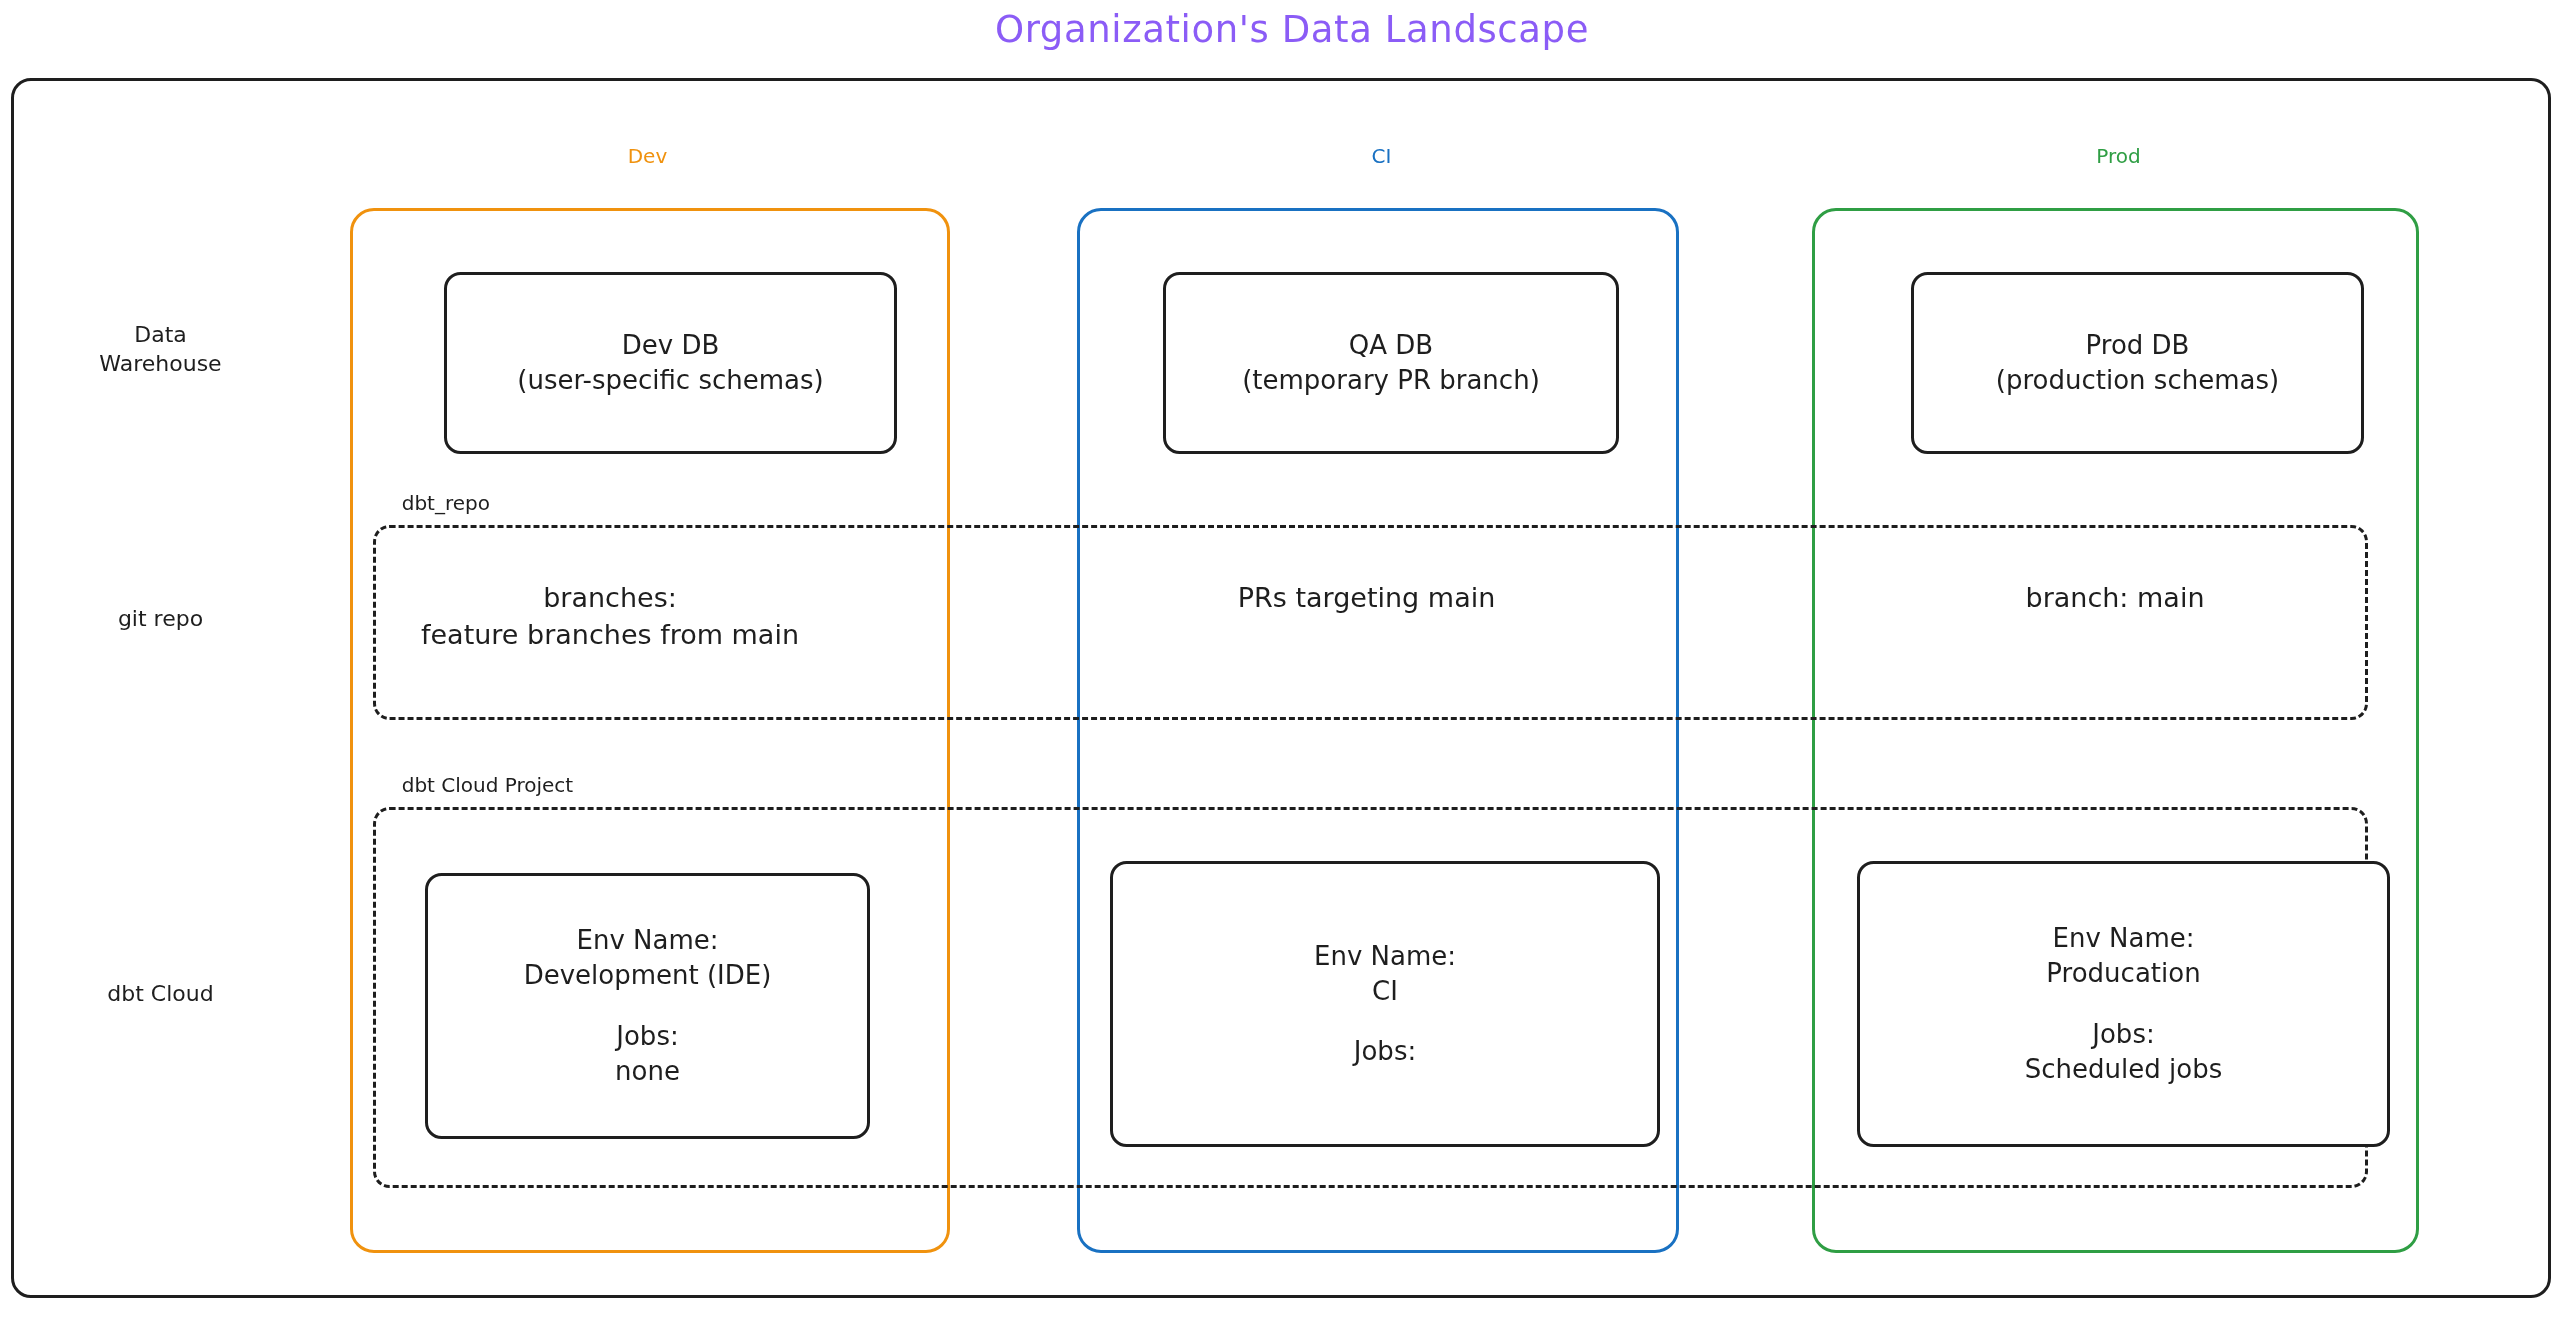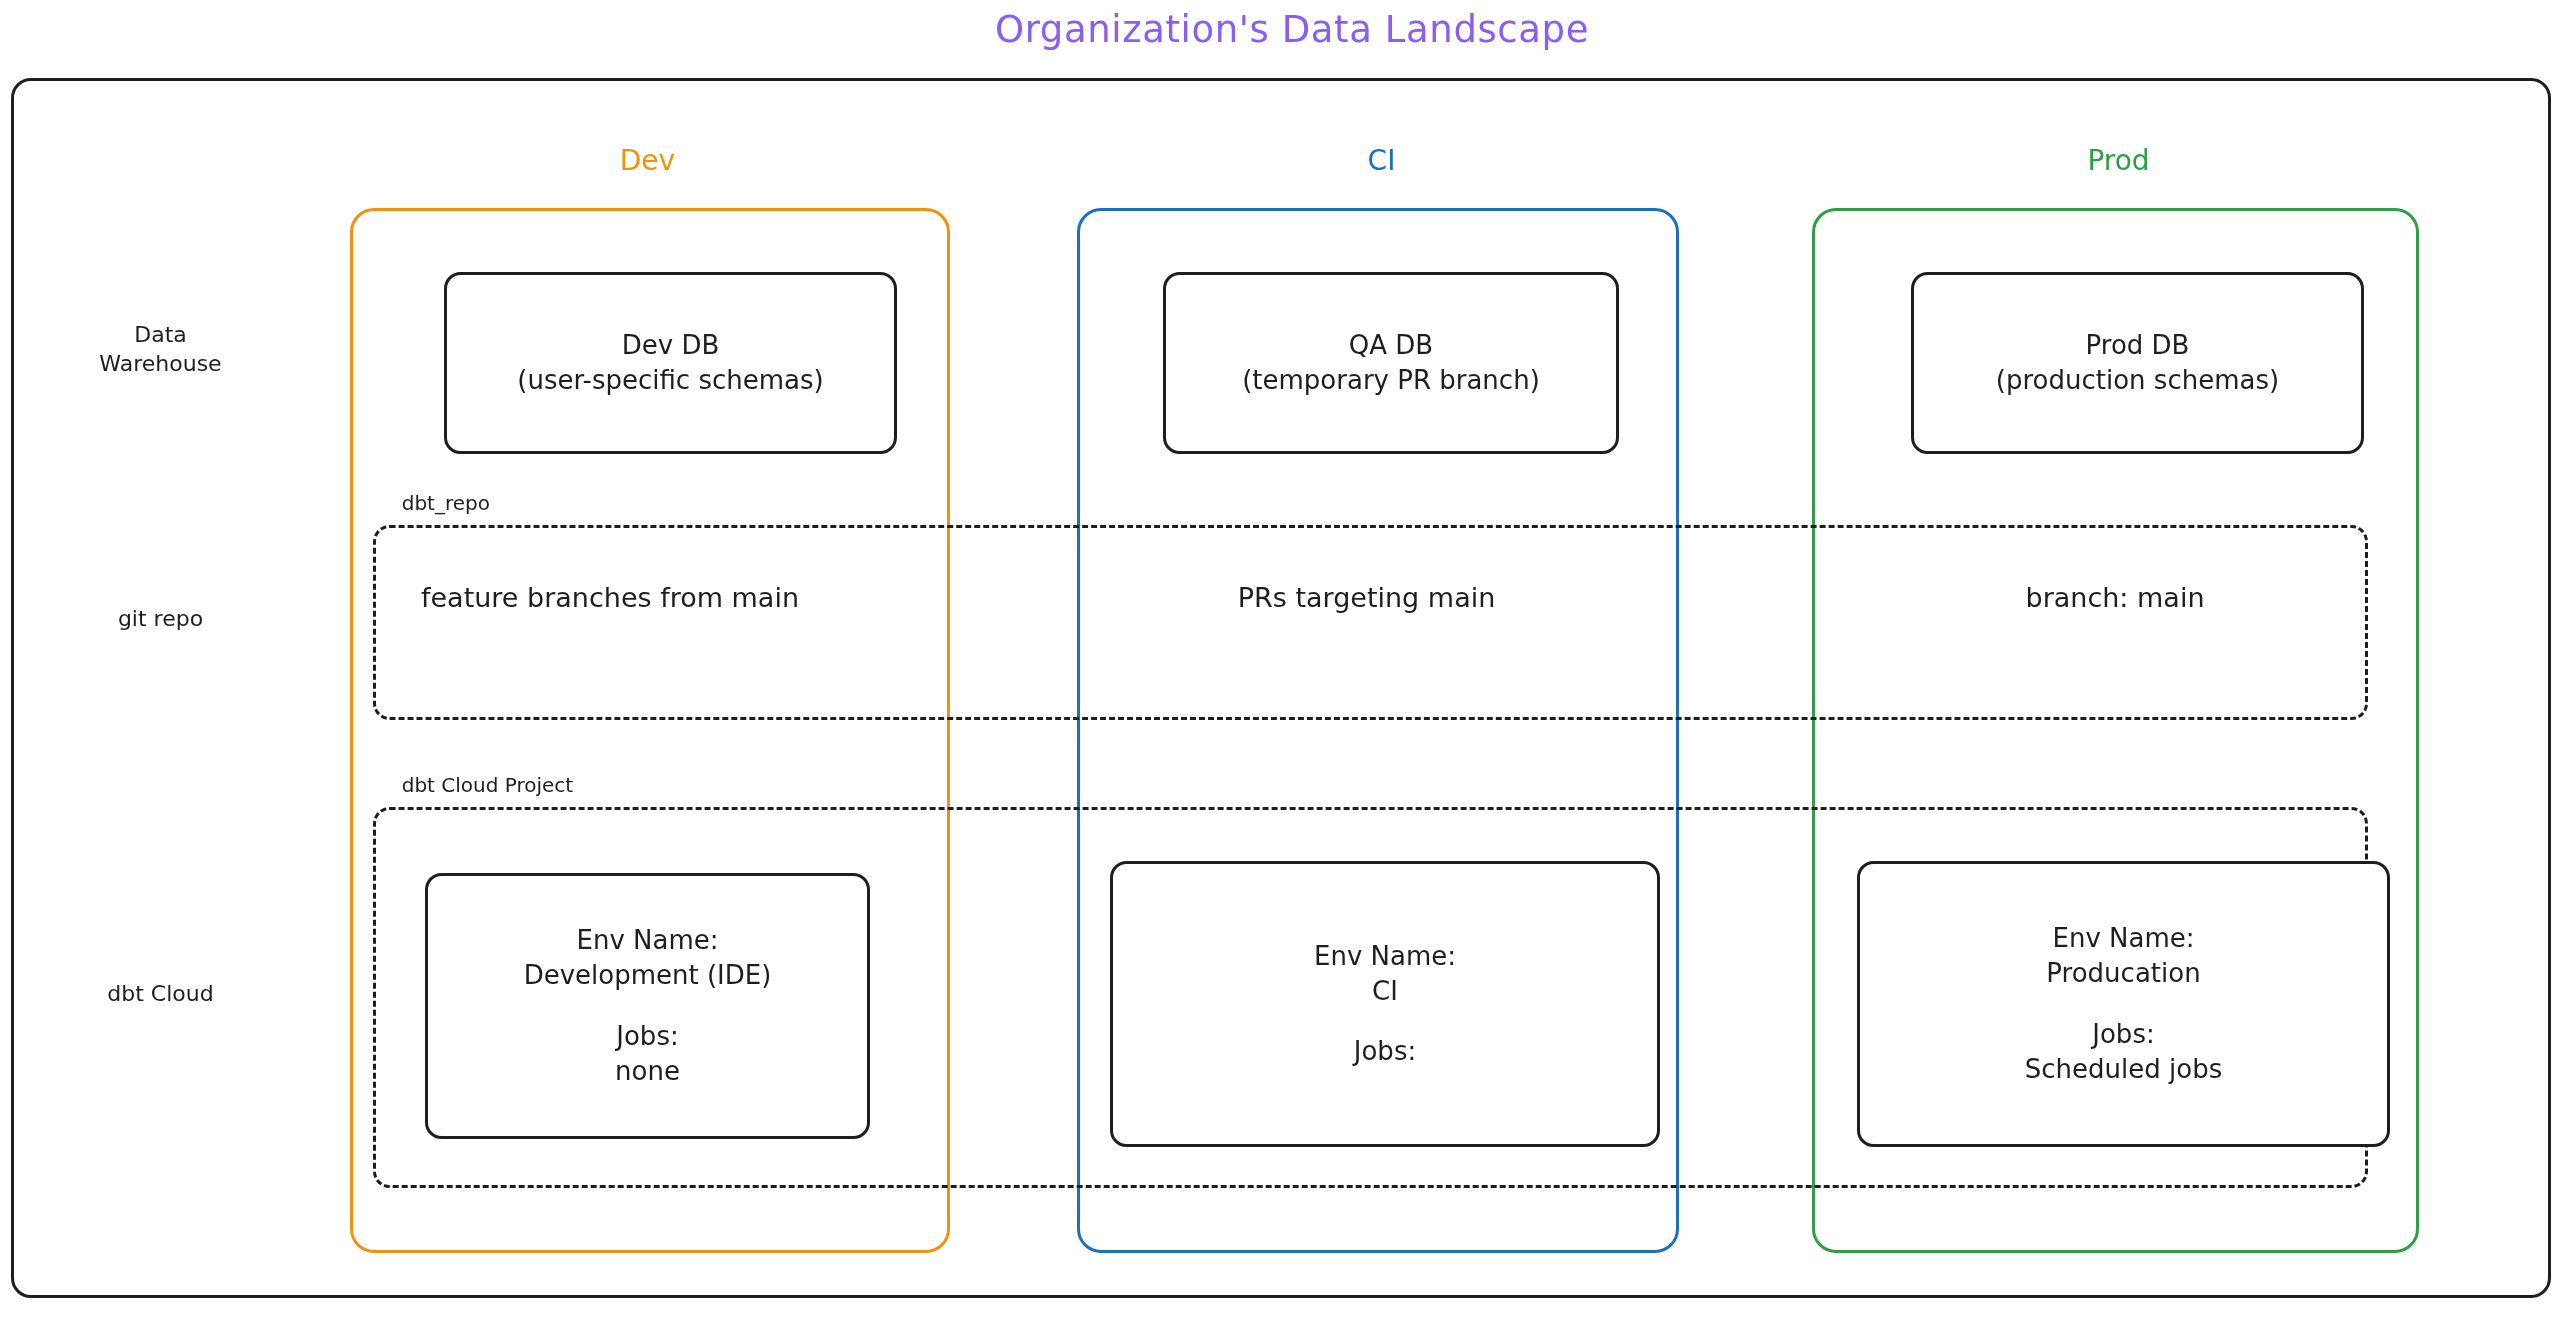--- a/index.html
+++ b/index.html
@@ -37,21 +37,21 @@
     height: 1220px;
     border: 3px solid #1e1e1e;
     border-radius: 20px;
     box-sizing: border-box;
   }
 
   
   .col-header {
     position: absolute;
     text-align: center;
-    font-size: 28px;
+    font-size: 20px;
     top: 144px;
     width: 249px;
   }
   #col-header-dev  { left: 523px;  color: #f0920e; }
   #col-header-ci   { left: 1257px; color: #1971c2; }
   #col-header-prod { left: 1994px; color: #2f9e44; }
 
   
   .row-label {
     position: absolute;
@@ -194,20 +194,21 @@
 <div class="node-box db-box" id="db-box-ci">
   <div class="node-line">QA DB</div>
   <div class="node-line">(temporary PR branch)</div>
 </div>
 <div class="node-box db-box" id="db-box-prod">
   <div class="node-line">Prod DB</div>
   <div class="node-line">(production schemas)</div>
 </div>
 
 <div class="git-cell" id="git-cell-dev">
+  <div>branches:</div>
   <div>feature branches from main</div>
 </div>
 <div class="git-cell" id="git-cell-ci">
   <div>PRs targeting main</div>
 </div>
 <div class="git-cell" id="git-cell-prod">
   <div>branch: main</div>
 </div>
 
 <div class="node-box env-box" id="env-box-dev">

